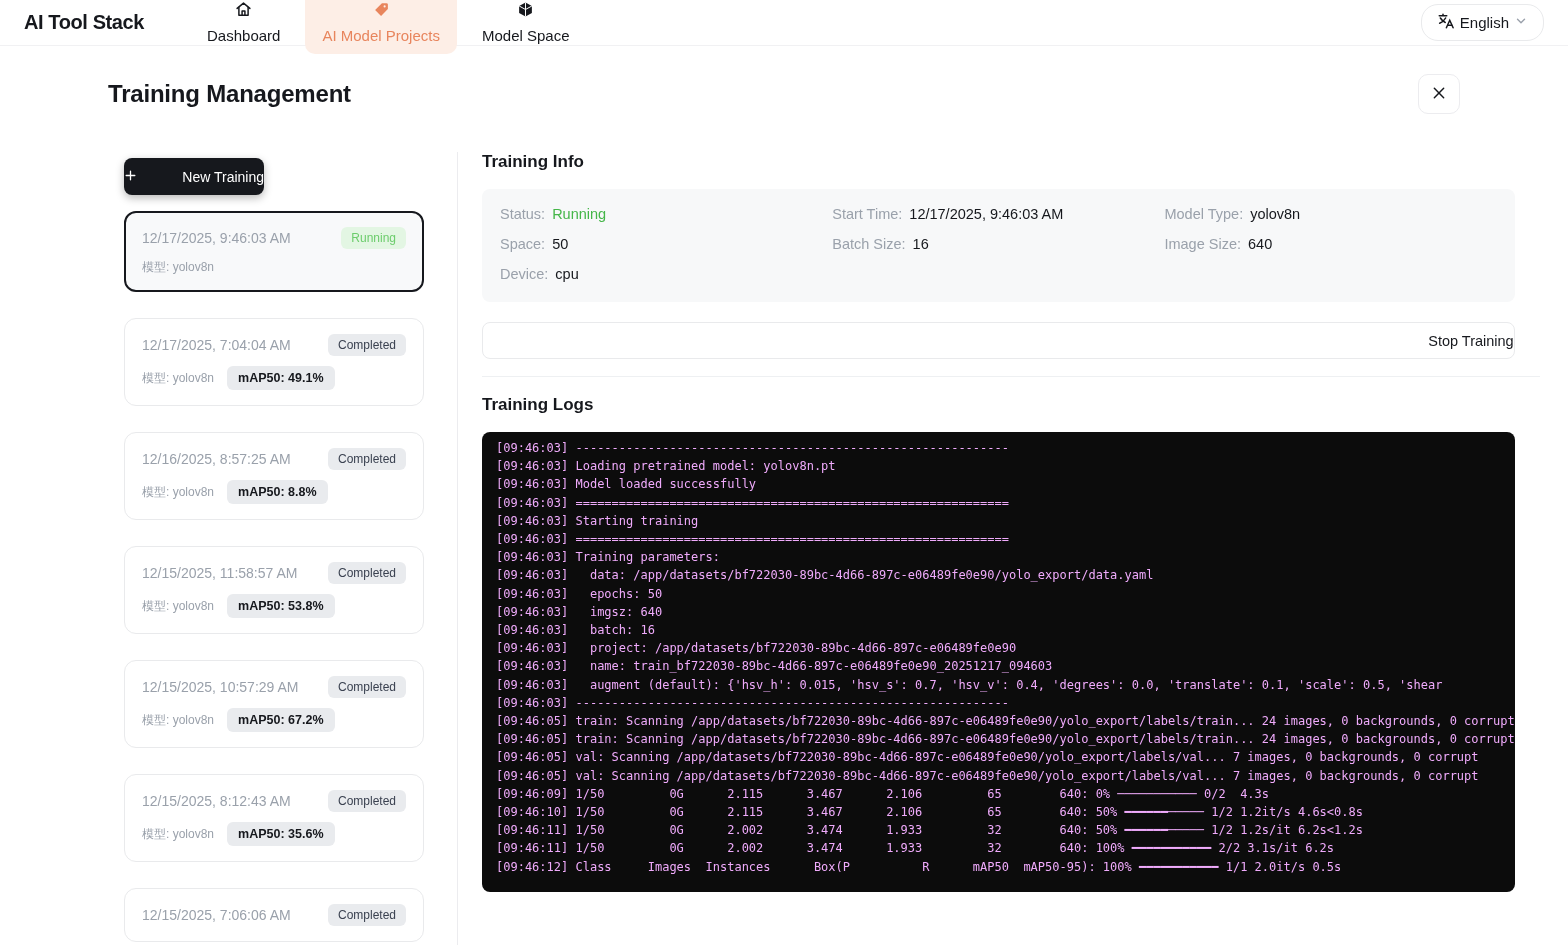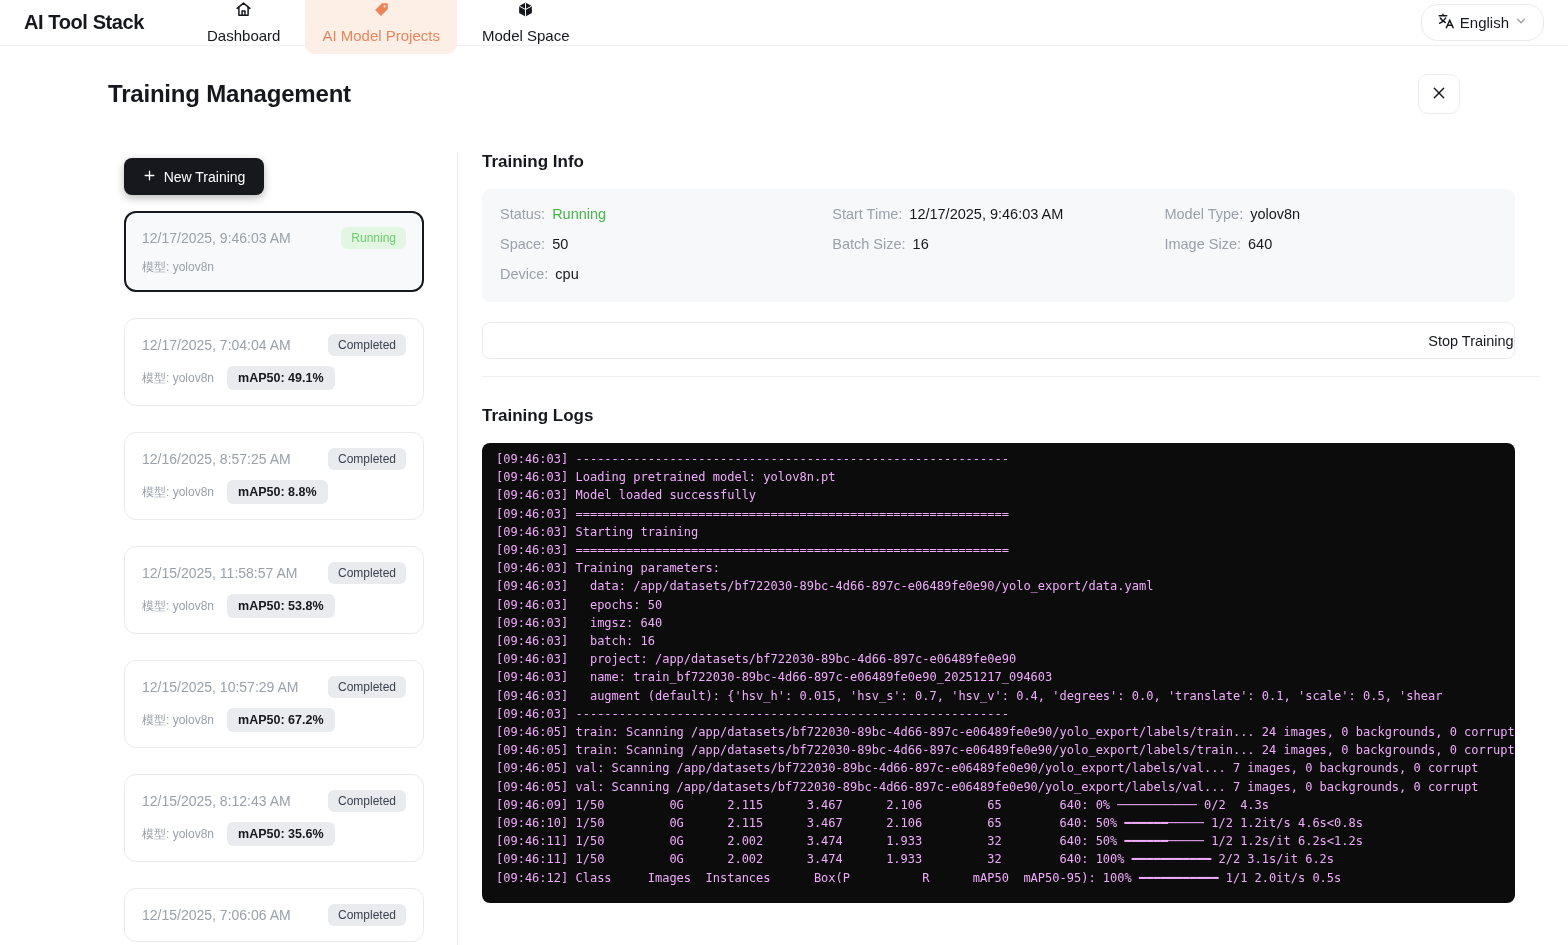--- a/index.html
+++ b/index.html
@@ -22,21 +22,21 @@
   .page-header { display:flex; justify-content:space-between; align-items:center; margin-top:28px; }
   .page-title { font-size:24px; font-weight:700; letter-spacing:-0.2px; }
   .close-btn { width:42px; height:40px; border:1px solid #ececef; border-radius:10px; background:#fff;
                display:flex; align-items:center; justify-content:center; cursor:pointer; }
 
   .content { display:flex; margin-top:38px; align-items:stretch; }
 
   
   .sidebar { width:350px; min-width:350px; border-right:1px solid #ececef; padding:6px 33px 10px 16px; }
   .new-training-btn { width:140px; height:37px; background:#16181d; color:#fff; border:none; border-radius:8px;
-                      font-size:14px; font-weight:500; display:flex; align-items:center; justify-content:center;
+                      font-size:14px; font-weight:500; display:flex; align-items:center; justify-content:space-between;
                       gap:8px; box-shadow:0 3px 8px rgba(0,0,0,.28); cursor:pointer; margin-bottom:16px;
                       font-family:"Liberation Sans",sans-serif; }
   .session-card { border:1px solid #e9eaec; border-radius:12px; padding:15px 17px; margin-bottom:26px;
                   background:#fff; cursor:pointer; }
   .session-card.selected { border:2px solid #16181d; background:#f8f9fa; padding:14px 16px; }
   .card-row1 { display:flex; justify-content:space-between; align-items:center; }
   .card-date { font-size:14px; color:#9aa1ab; }
   .badge { font-size:12px; padding:4px 10px; border-radius:6px; font-weight:500; white-space:nowrap; }
   .badge.running { background:#e3f6e3; color:#6ccd6c; }
   .badge.completed { background:#e9ebee; color:#3a4150; }
@@ -50,21 +50,21 @@
   .info-panel { background:#f7f8f9; border-radius:8px; padding:17px 18px 20px; margin-top:17px; margin-right:25px;
                 display:grid; grid-template-columns:1fr 1fr 1fr; row-gap:14px; }
   .info-field { font-size:14.5px; display:flex; gap:7px; align-items:baseline; }
   .info-label { color:#9aa1ab; }
   .info-value { color:#16181d; font-weight:500; }
   .info-value.green { color:#45b649; }
   .stop-btn { margin-top:20px; width:calc(100% - 25px); height:37px; background:#fff; border:1px solid #e9eaec;
               border-radius:8px; font-size:14.5px; font-weight:500; color:#16181d; cursor:pointer;
               font-family:"Liberation Sans",sans-serif;text-align:right; }
   .divider { border-top:1px solid #eef0f2; margin-top:17px; }
-  .logs-heading { margin-top:29px; }
+  .logs-heading { margin-top:18px; }
   .terminal { margin-top:17px; margin-right:25px; background:#0c0c0c; border-radius:8px;
               padding:7px 0 7px 14px; height:460px; overflow:hidden; }
   .log-line { font-family:"DejaVu Sans Mono",monospace; font-size:12px; line-height:18.2px;
               color:#f0abfc; white-space:pre; overflow:hidden; }
 </style>
 </head>
 <body>
 
 <div class="navbar">
   <div class="brand">AI Tool Stack</div>

